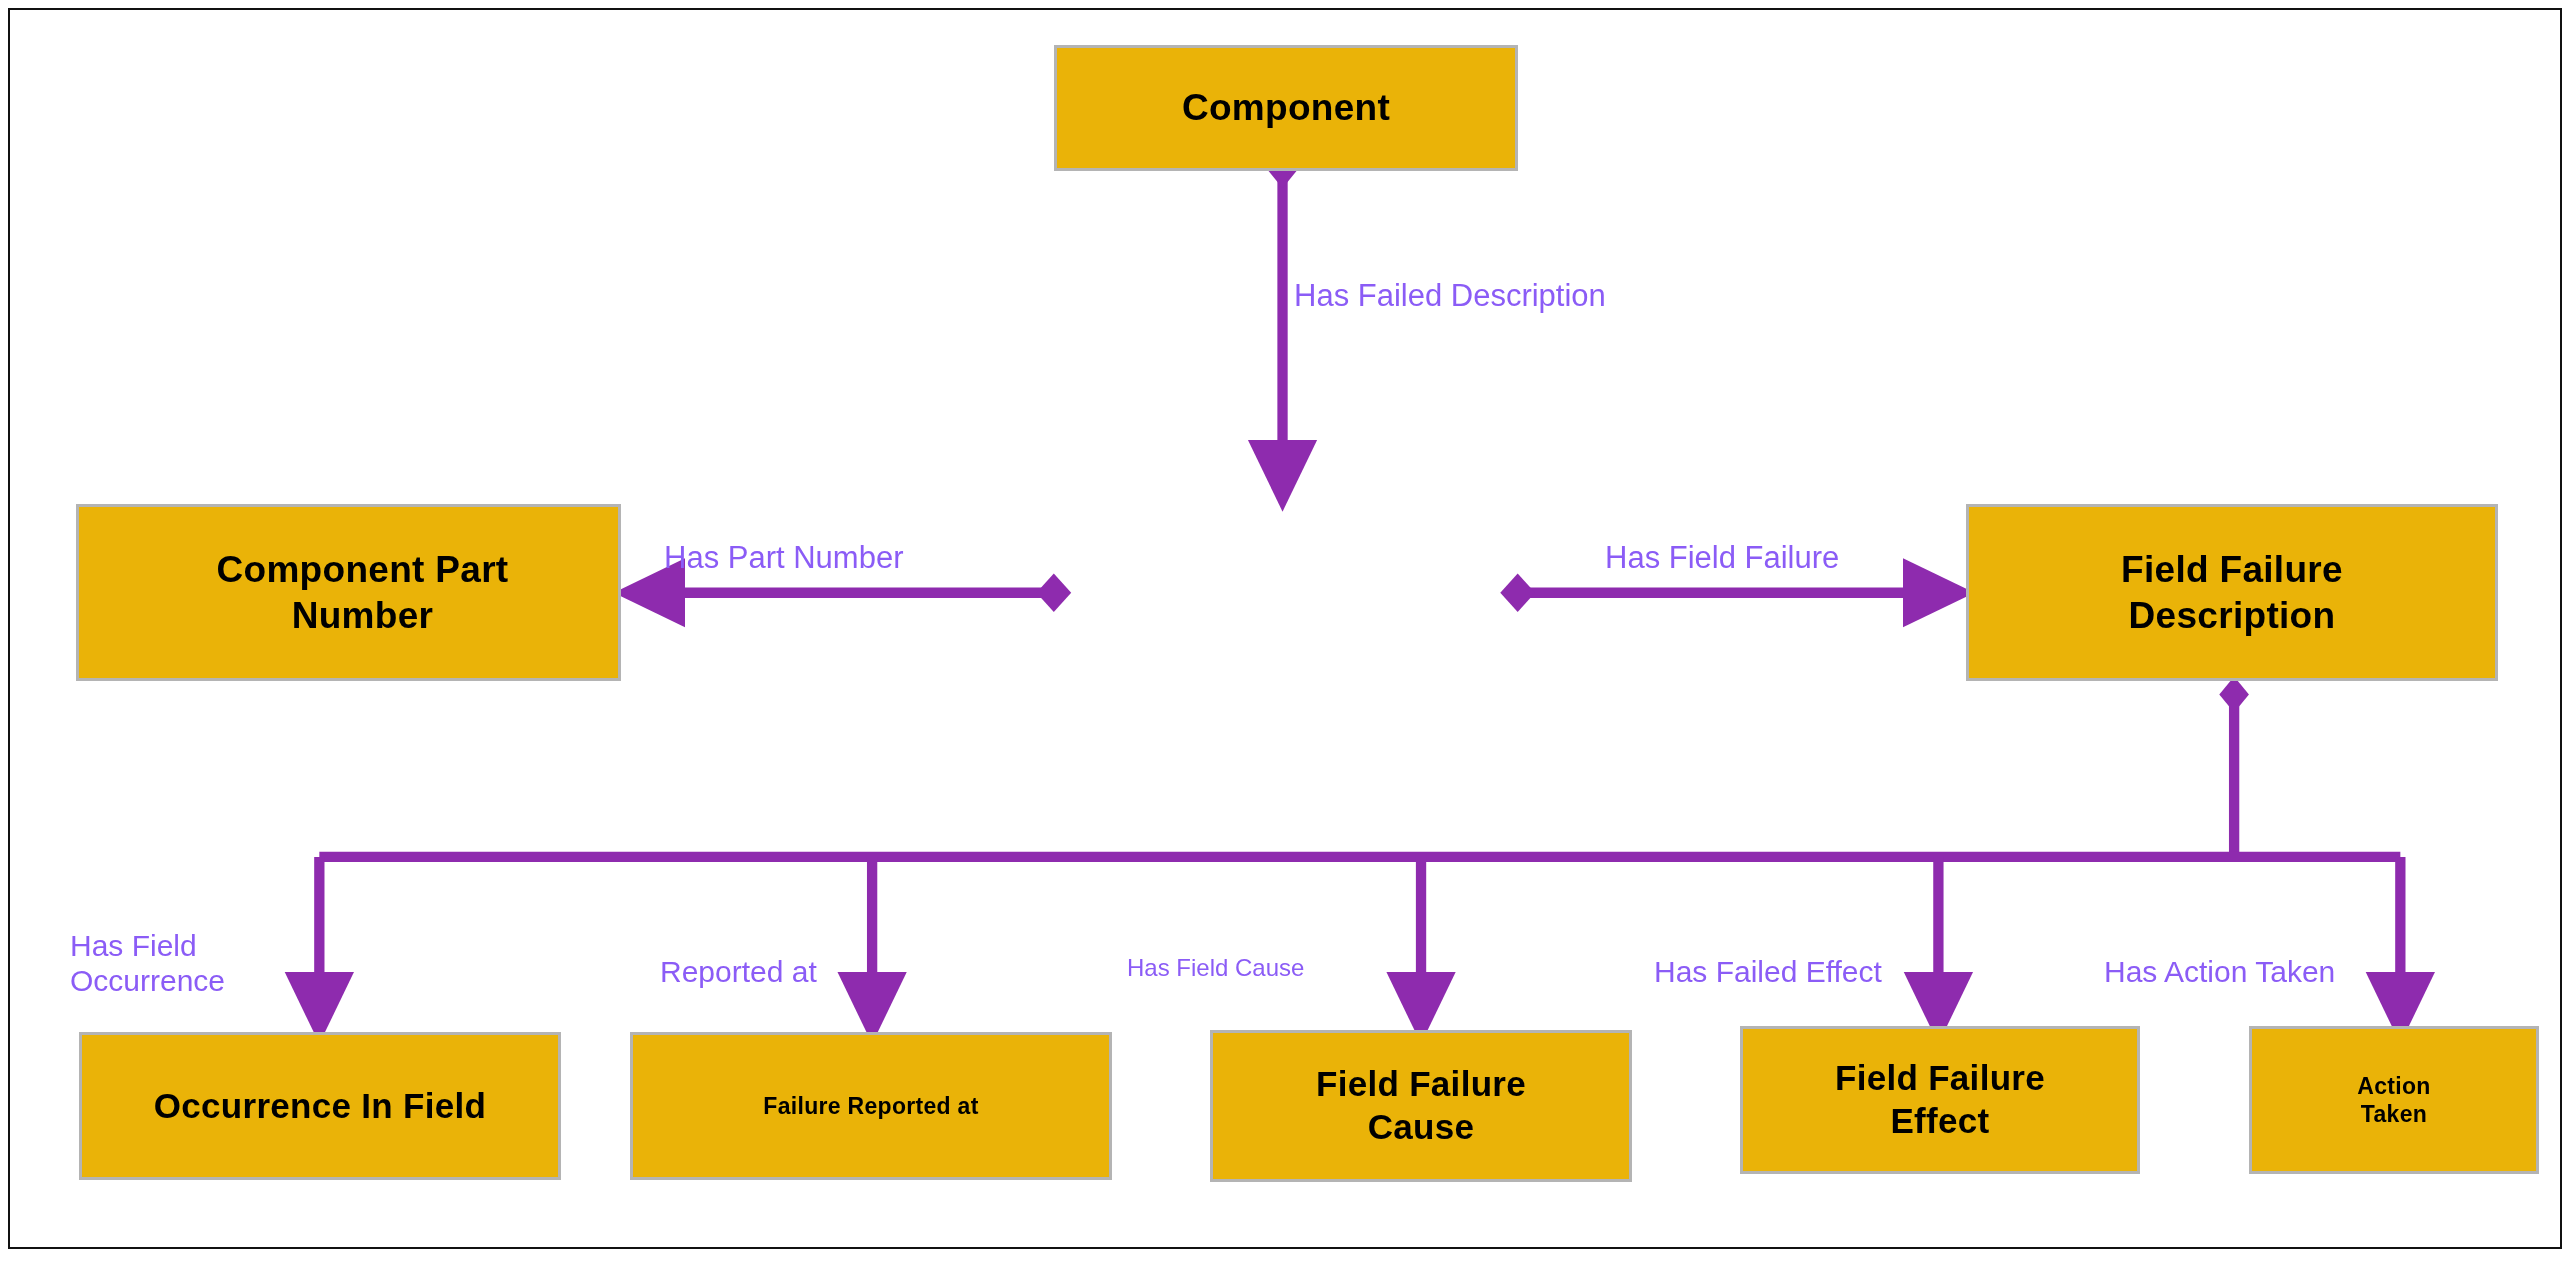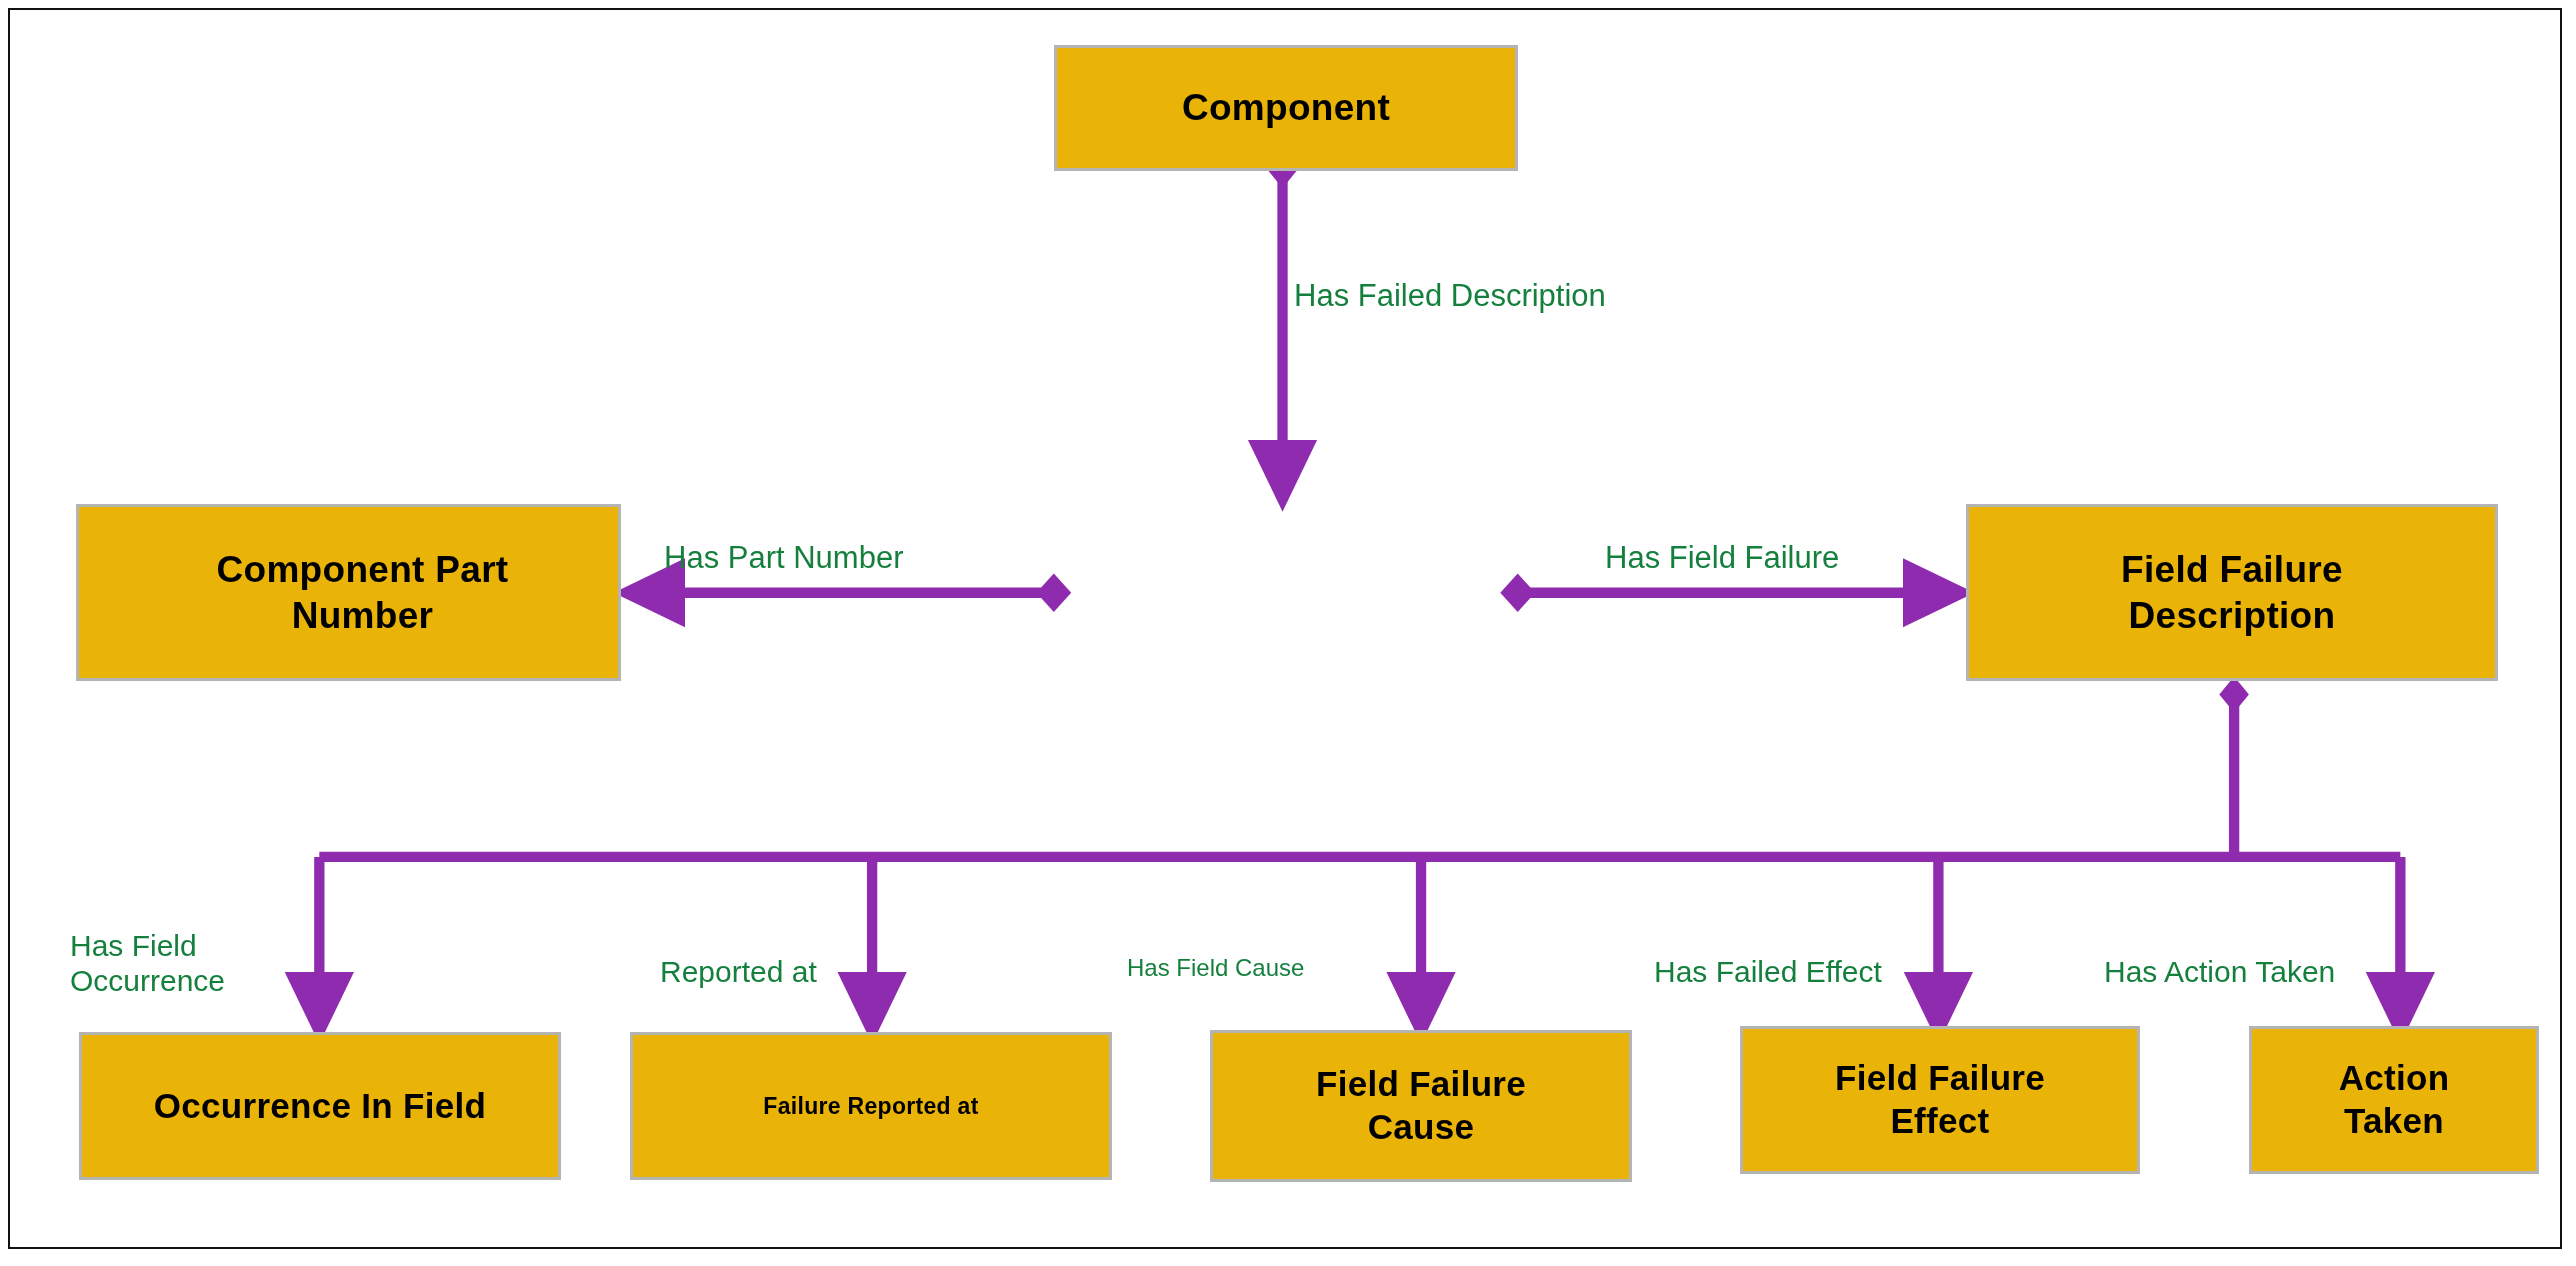--- a/index.html
+++ b/index.html
@@ -8,21 +8,21 @@
 
   #frame{position:absolute;left:8.4px;top:8.4px;width:2554px;height:1241px;
          border:2.6px solid #111111;background:#ffffff;box-sizing:border-box;}
 
   .node{position:absolute;box-sizing:border-box;background:#eab308;
         border:3.2px solid #b4b4b4;display:flex;align-items:center;justify-content:center;
         text-align:center;z-index:6;}
   .node .nlabel{font-weight:bold;color:#000000;line-height:1.22;letter-spacing:0.3px;
         padding:0 6.4px;white-space:pre-line;}
 
-  .edge-label{position:absolute;color:#15803d;white-space:pre-line;z-index:8;
+  .edge-label{position:absolute;color:#8b5cf6;white-space:pre-line;z-index:8;
         line-height:1.18;background:transparent;}
 
   svg#wires{position:absolute;left:0;top:0;width:2576px;height:1266px;z-index:3;
         pointer-events:none;}
 </style>
 </head>
 <body>
 
 <div id="stage">
   <div id="frame"></div>
@@ -88,21 +88,21 @@
     <span class="nlabel" style="font-size:35px;">Field Failure
 Cause</span>
   </div>
 
   <div class="node" style="left:1740px;top:1026px;width:400px;height:148px;">
     <span class="nlabel" style="font-size:35px;">Field Failure
 Effect</span>
   </div>
 
   <div class="node" style="left:2249px;top:1026px;width:290px;height:148px;">
-    <span class="nlabel" style="font-size:35px;">Action
+    <span class="nlabel" style="font-size:23px;">Action
 Taken</span>
   </div>
 
   <div class="edge-label" style="left:1294px;top:278px;font-size:31px;">Has Failed Description</div>
 
   <div class="edge-label" style="left:664px;top:540px;font-size:31px;">Has Part Number</div>
 
   <div class="edge-label" style="left:1605px;top:540px;font-size:31px;">Has Field Failure</div>
 
   <div class="edge-label" style="left:70px;top:928px;font-size:30px;text-align:left;">Has Field

